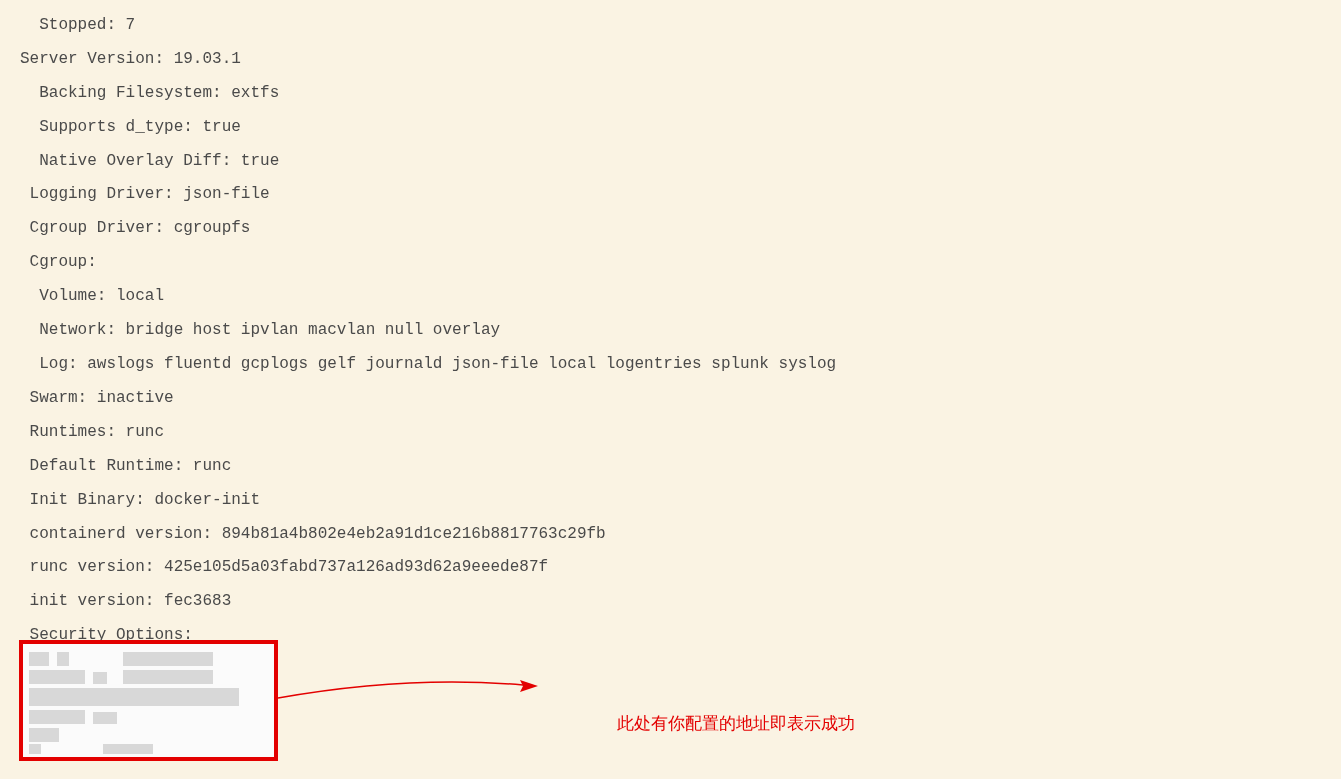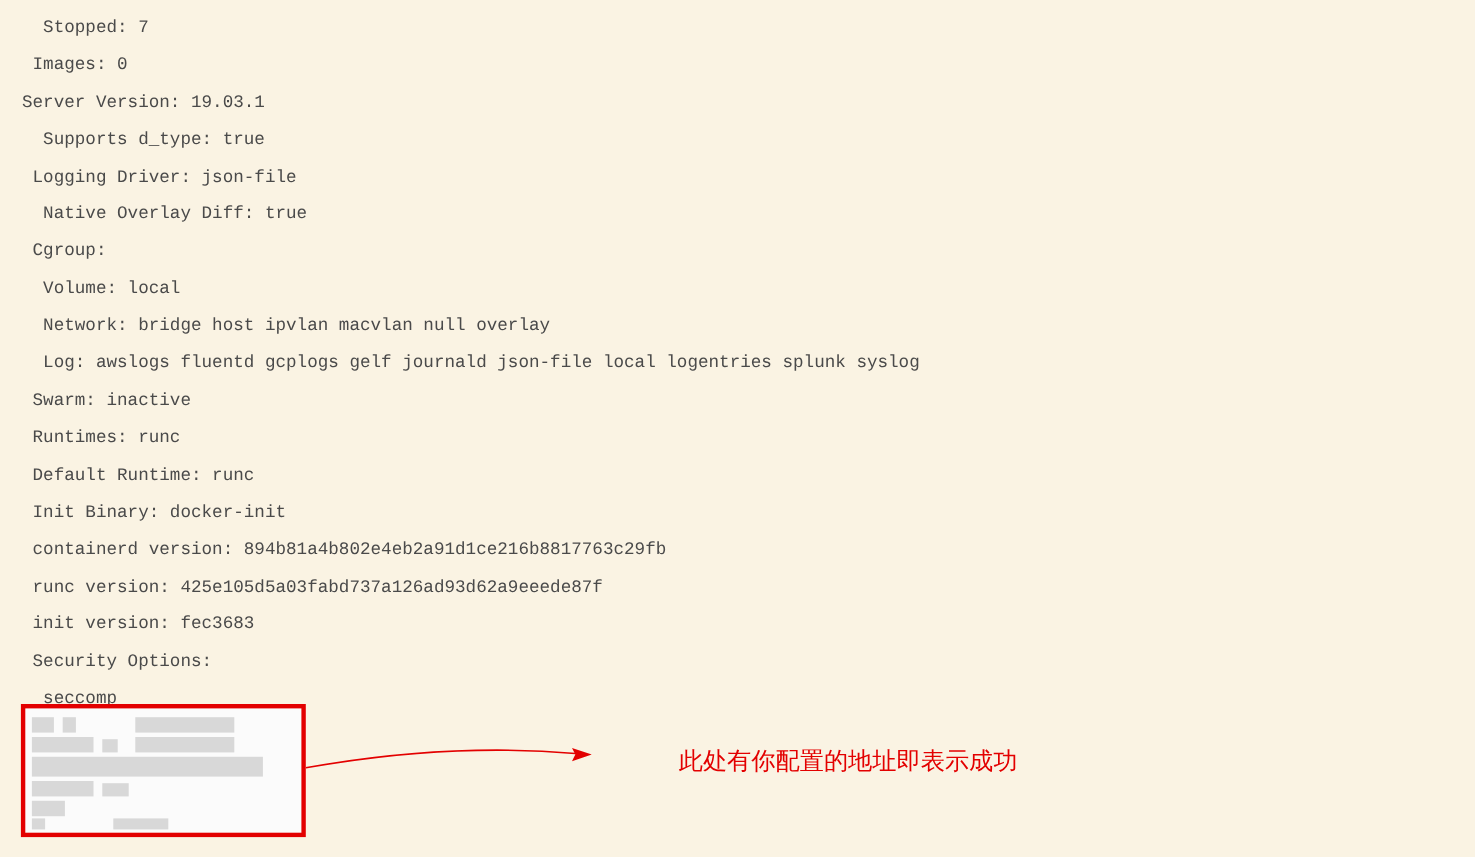--- a/index.html
+++ b/index.html
@@ -56,36 +56,37 @@
       stroke: #e30000;
       stroke-width: 1.5;
       fill: none;
     }
     .arrow-head {
       fill: #e30000;
     }
     .annotation-text {
       position: absolute;
       left: 617px;
-      top: 680px;
+      top: 715px;
       color: #e30000;
       font-family: Liberation Serif, serif;
-      font-size: 22px;
+      font-size: 17px;
     }
   </style>
 </head>
 <body>
 
 <div class="terminal-output">
 <span class="line">  Stopped: 7</span>
-<span class="line"> Images: 0</span>
 <span class="line">Server Version: 19.03.1</span>
+<span class="line">  Backing Filesystem: extfs</span>
 <span class="line">  Supports d_type: true</span>
+<span class="line">  Native Overlay Diff: true</span>
 <span class="line"> Logging Driver: json-file</span>
-<span class="line">  Native Overlay Diff: true</span>
+<span class="line"> Cgroup Driver: cgroupfs</span>
 <span class="line"> Cgroup:</span>
 <span class="line">  Volume: local</span>
 <span class="line">  Network: bridge host ipvlan macvlan null overlay</span>
 <span class="line">  Log: awslogs fluentd gcplogs gelf journald json-file local logentries splunk syslog</span>
 <span class="line"> Swarm: inactive</span>
 <span class="line"> Runtimes: runc</span>
 <span class="line"> Default Runtime: runc</span>
 <span class="line"> Init Binary: docker-init</span>
 <span class="line"> containerd version: 894b81a4b802e4eb2a91d1ce216b8817763c29fb</span>
 <span class="line"> runc version: 425e105d5a03fabd737a126ad93d62a9eeede87f</span>

